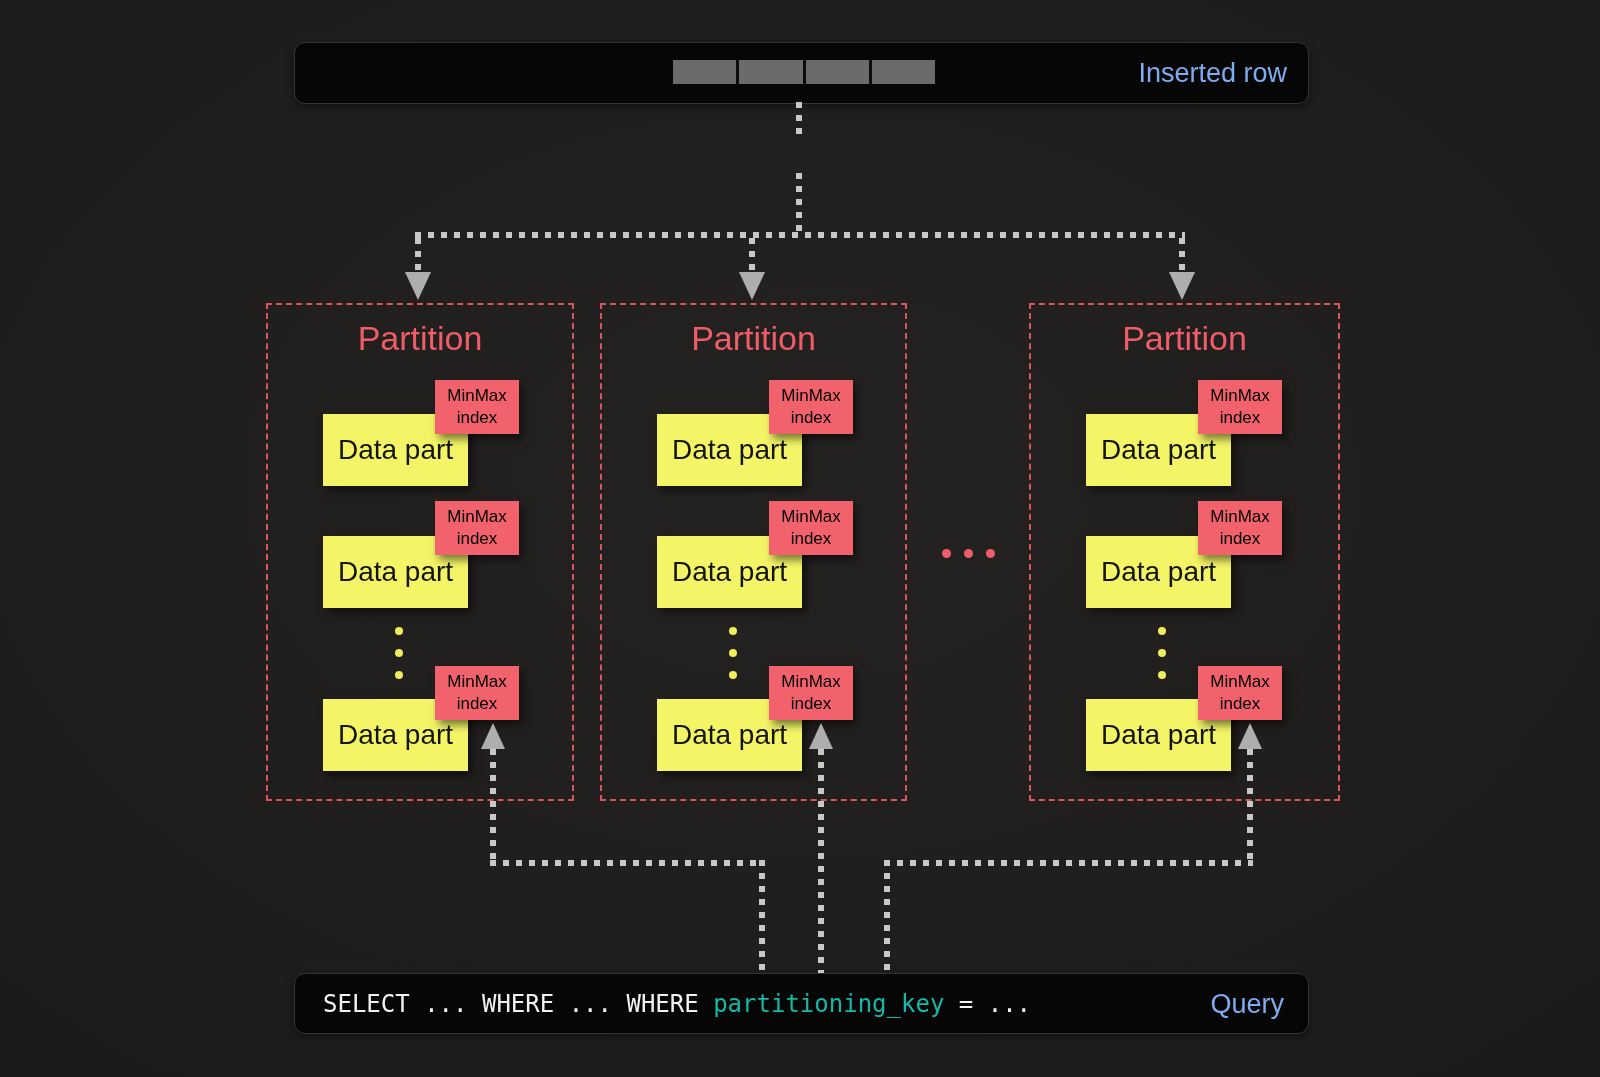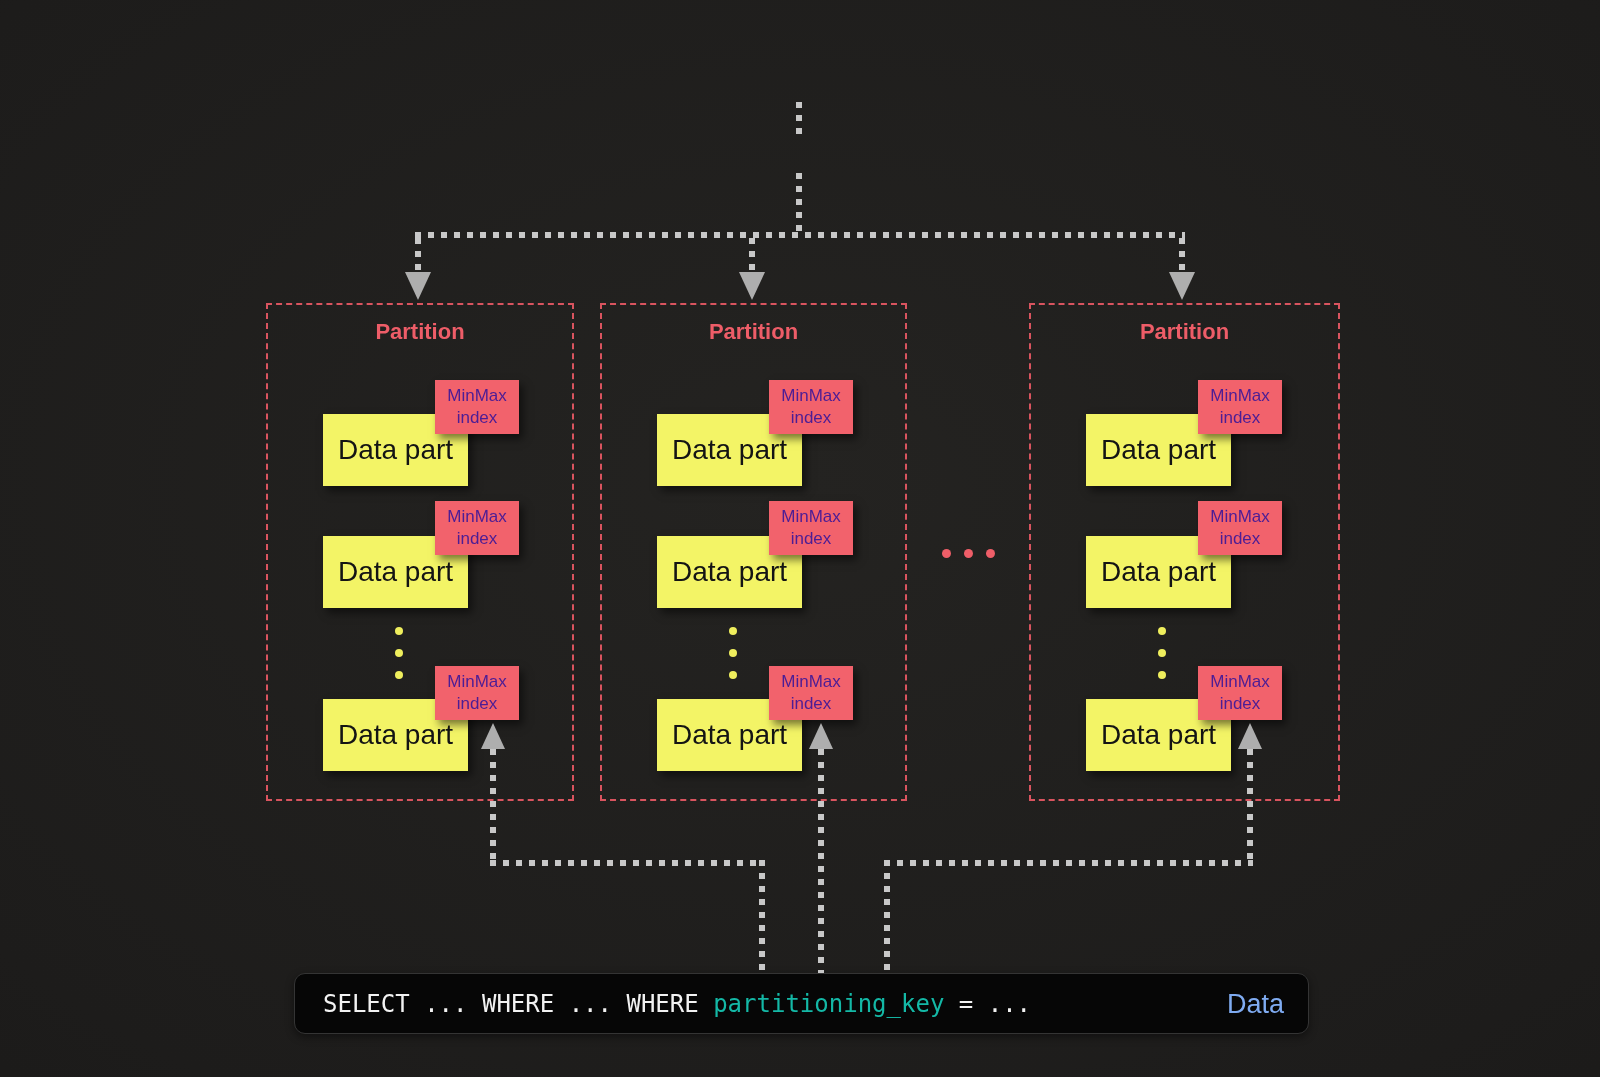--- a/index.html
+++ b/index.html
@@ -32,23 +32,23 @@
   
   .cellrow{position:absolute;left:378px;top:17px;width:262px;height:24px;
     display:flex;gap:3px;background:#0b0b0b;}
   .cell{flex:1;background:#6b6b6b;}
   .blue-label{position:absolute;top:50%;transform:translateY(-50%);
     color:#7fabf1;font-size:27px;}
   
   .partition{position:absolute;top:303px;height:494px;
     border:2px dashed #d9545f;z-index:1;}
   .ptitle{position:absolute;top:14px;left:0;right:0;text-align:center;
-    color:#ee5d68;font-size:22px;font-weight:700;}
+    color:#ee5d68;font-size:34px;font-weight:400;}
   .minmax{position:absolute;left:167px;width:84px;height:54px;background:#f2626c;
-    color:#4c1d95;font-size:17px;line-height:1.3;text-align:center;
+    color:#000000;font-size:17px;line-height:1.3;text-align:center;
     padding-top:5px;box-sizing:border-box;z-index:4;
     box-shadow:4px 5px 8px rgba(0,0,0,.5);}
   .datapart{position:absolute;left:55px;width:145px;height:72px;background:#f3f466;
     color:#141414;font-size:28px;display:flex;align-items:center;justify-content:center;
     z-index:3;box-shadow:4px 5px 8px rgba(0,0,0,.5);}
   .mm1{top:75px}.mm2{top:196px}.mm3{top:361px}
   .dp1{top:109px}.dp2{top:231px}.dp3{top:394px}
   .vdots{position:absolute;left:127px;top:322px;width:8px;}
   .vdots i{display:block;width:8px;height:8px;border-radius:50%;background:#efee5d;margin-bottom:14px;}
   .hdots{position:absolute;left:942px;top:549px;display:flex;gap:13px;z-index:1;}
@@ -56,20 +56,29 @@
   
   .sql{position:absolute;left:28px;top:50%;transform:translateY(-50%);
     font-family:"DejaVu Sans Mono", monospace;font-size:24px;color:#f2f2f2;white-space:pre;}
   .sql .key{color:#14b8a6;}
 </style>
 </head>
 <body>
 
 <div id="stage">
 
+  <div class="darkbox" style="left:294px;top:42px;width:1013px;height:60px;">
+    <div class="cellrow">
+      <div class="cell"></div>
+      <div class="cell"></div>
+      <div class="cell"></div>
+      <div class="cell"></div>
+    </div>
+    <div class="blue-label" style="right:21px;">Inserted row</div>
+  </div>
 
   <div class="vdash" style="left:796px;top:102px;height:35px;"></div>
   <div class="vdash" style="left:796px;top:173px;height:59px;"></div>
   <div class="hdash" style="left:415px;top:232px;width:770px;"></div>
   <div class="vdash" style="left:415px;top:238px;height:36px;"></div>
   <div class="vdash" style="left:749px;top:238px;height:36px;"></div>
   <div class="vdash" style="left:1179px;top:238px;height:36px;"></div>
   <div class="arrow-down" style="left:405px;top:272px;"></div>
   <div class="arrow-down" style="left:739px;top:272px;"></div>
   <div class="arrow-down" style="left:1169px;top:272px;"></div>
@@ -131,16 +140,16 @@
   <div class="vdash" style="left:490px;top:749px;height:111px;"></div>
   <div class="vdash" style="left:818px;top:749px;height:224px;"></div>
   <div class="vdash" style="left:1247px;top:749px;height:111px;"></div>
   <div class="hdash" style="left:490px;top:860px;width:275px;"></div>
   <div class="hdash" style="left:884px;top:860px;width:369px;"></div>
   <div class="vdash" style="left:759px;top:860px;height:113px;"></div>
   <div class="vdash" style="left:884px;top:860px;height:113px;"></div>
 
   <div class="darkbox" style="left:294px;top:973px;width:1013px;height:59px;">
     <div class="sql"><span>SELECT ... WHERE ... WHERE </span><span class="key">partitioning_key</span><span> = ...</span></div>
-    <div class="blue-label" style="right:24px;">Data</div>
+    <div class="blue-label" style="right:24px;">Query</div>
   </div>
 
 </div>
 
 </body></html>

